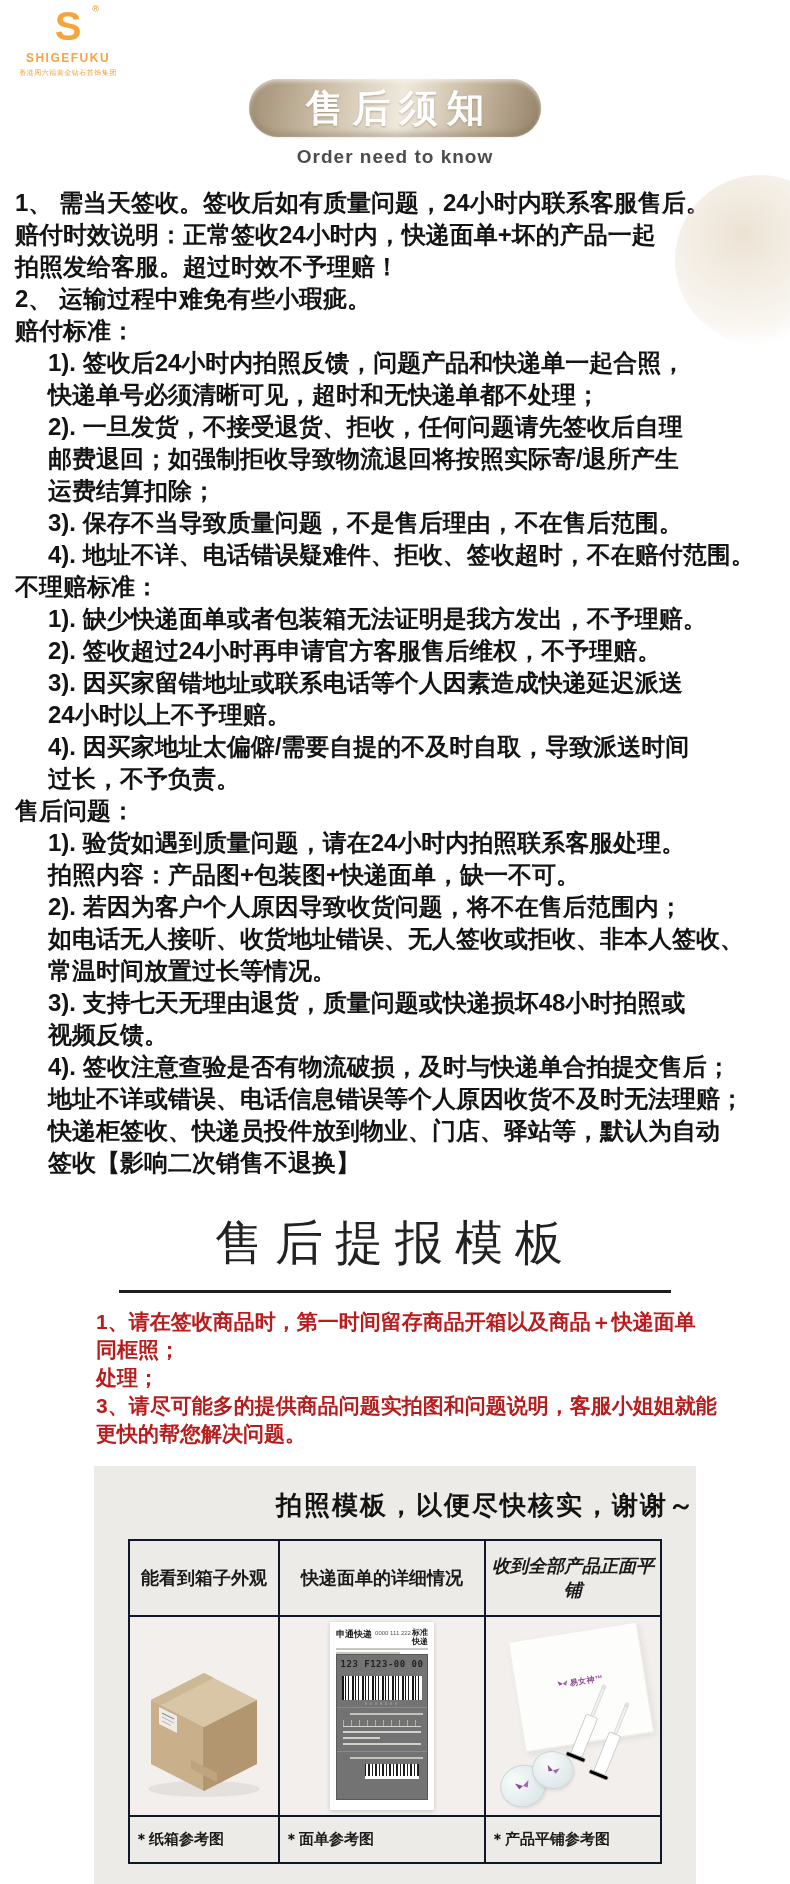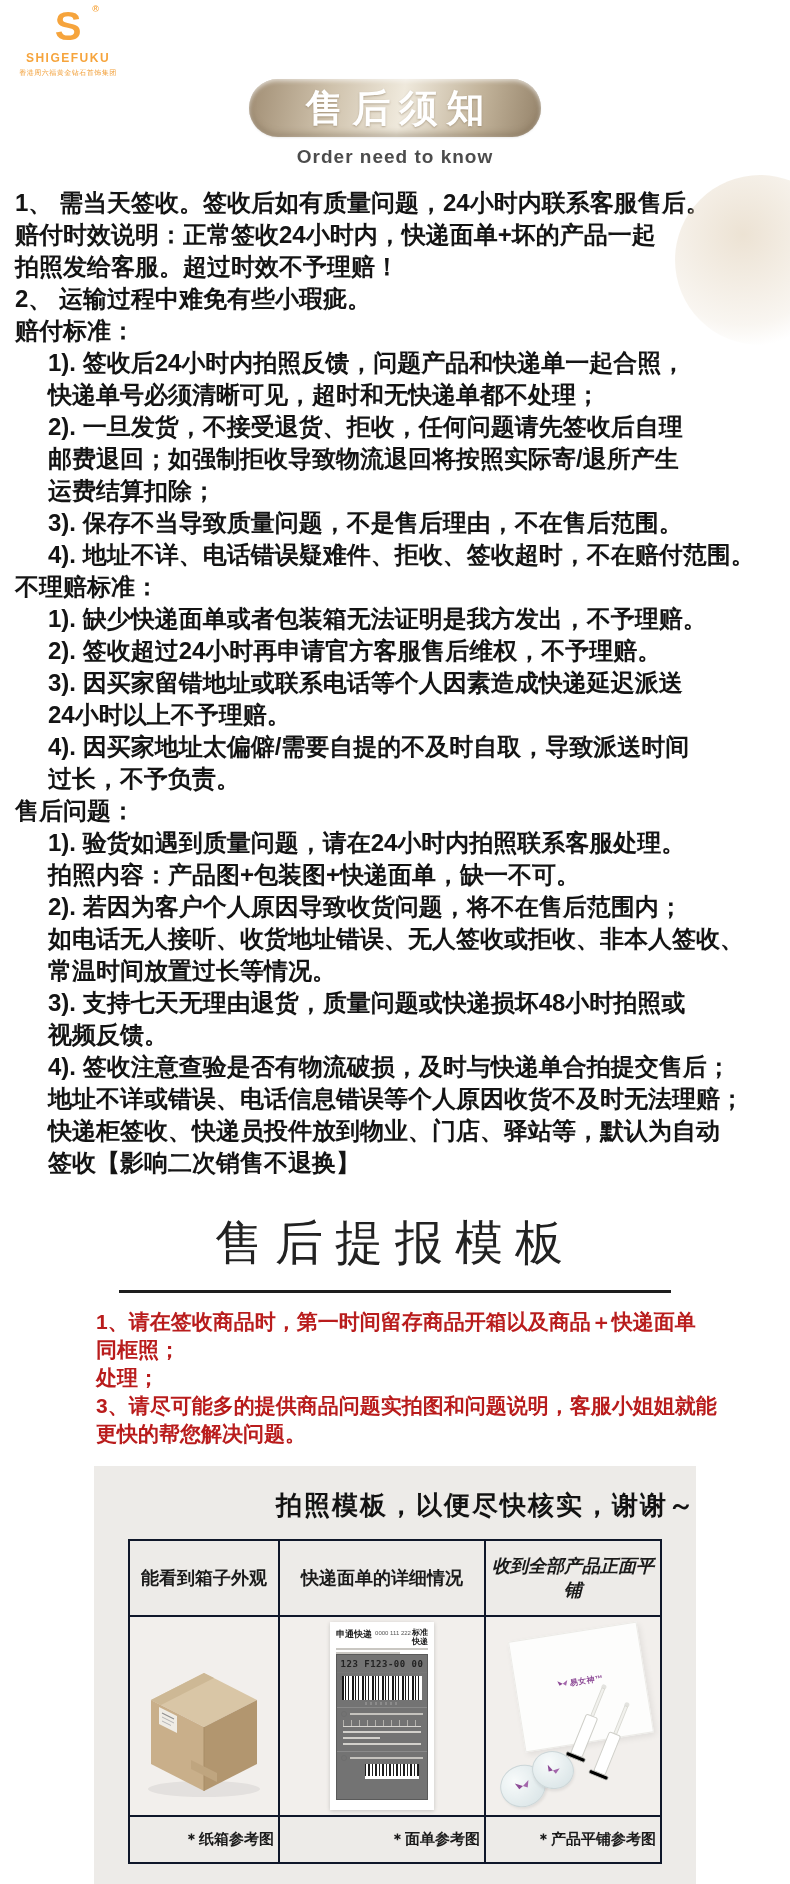--- a/index.html
+++ b/index.html
@@ -43,21 +43,21 @@
   .tpl-list .line2 { line-height:28px; white-space:nowrap; }
 
   
   .panel { margin:18px auto 0; width:602px; background:#edebe8; padding:22px 0 26px; }
   .panel-title { text-align:right; font-size:26px; font-weight:bold; letter-spacing:2px; color:#121212; }
   .photo-table { margin:16px auto 0; border-collapse:collapse; background:#edebe8; }
   .photo-table th, .photo-table td { border:2px solid #0f172a; }
   .photo-table th { font-size:18px; font-weight:bold; color:#1a1a1a; padding:13px 6px; text-align:center; }
   .col-1 { width:150px; } .col-2 { width:206px; } .col-3 { width:176px;font-style:italic; }
   .img-cell { height:198px; background:#f2efec; vertical-align:middle; text-align:center; position:relative; overflow:hidden; }
-  .cap-cell { font-size:15px; font-weight:bold; text-align:right; padding:13px 4px; color:#1a1a1a; }
+  .cap-cell { font-size:15px; font-weight:bold; text-align:left; padding:13px 4px; color:#1a1a1a; }
 
   
   .waybill { width:104px; height:188px; background:#fff; margin:0 auto; padding:6px;
     box-shadow:0 1px 4px rgba(0,0,0,.18); text-align:left; }
   .wb-head { display:flex; justify-content:space-between; align-items:flex-start; }
   .wb-brand { font-size:9px; font-weight:bold; color:#1d1d1d; white-space:nowrap; }
   .wb-code { font-size:6px; color:#555; margin:2px 0 0 2px; white-space:nowrap; }
   .wb-service { font-size:8px; font-weight:bold; color:#222; text-align:right; line-height:1.15; }
   .wb-microlines i { display:block; height:2px; background:#c9c7c2; margin-top:2px; }
   .wb-microlines i:last-child { width:70%; }

